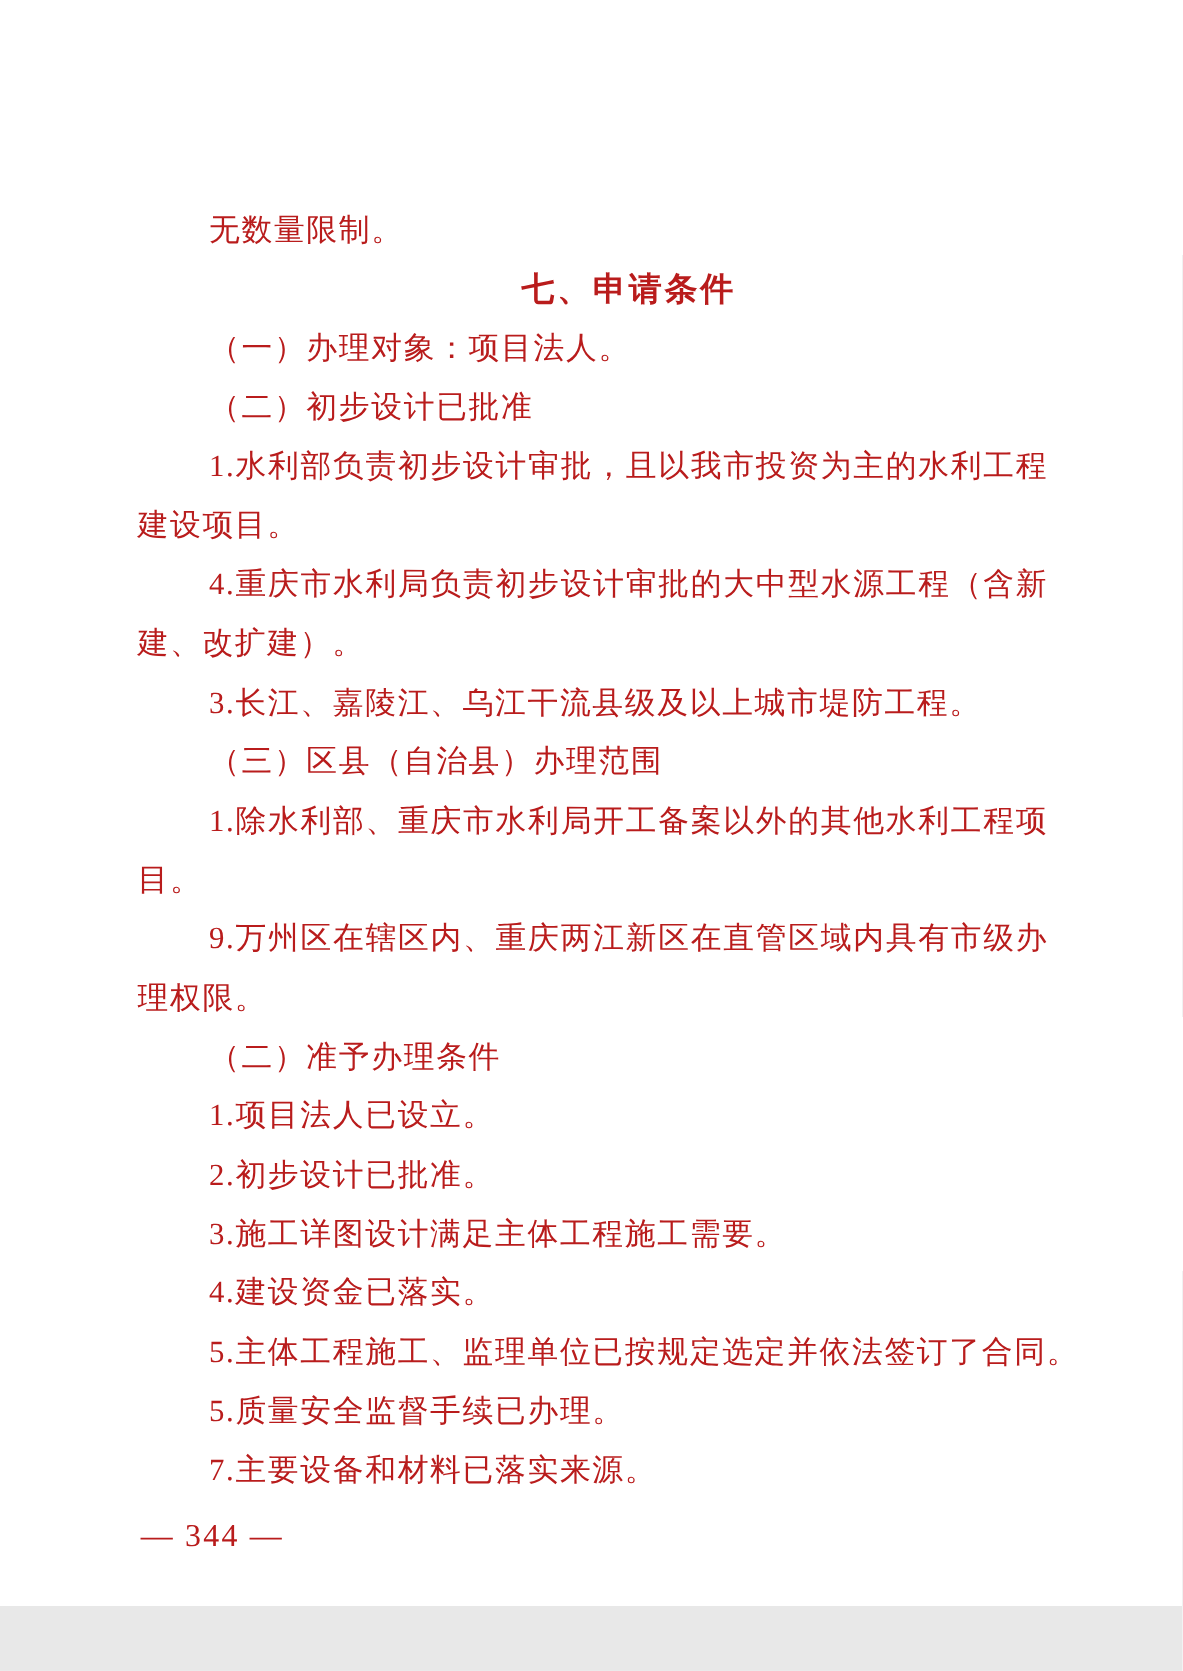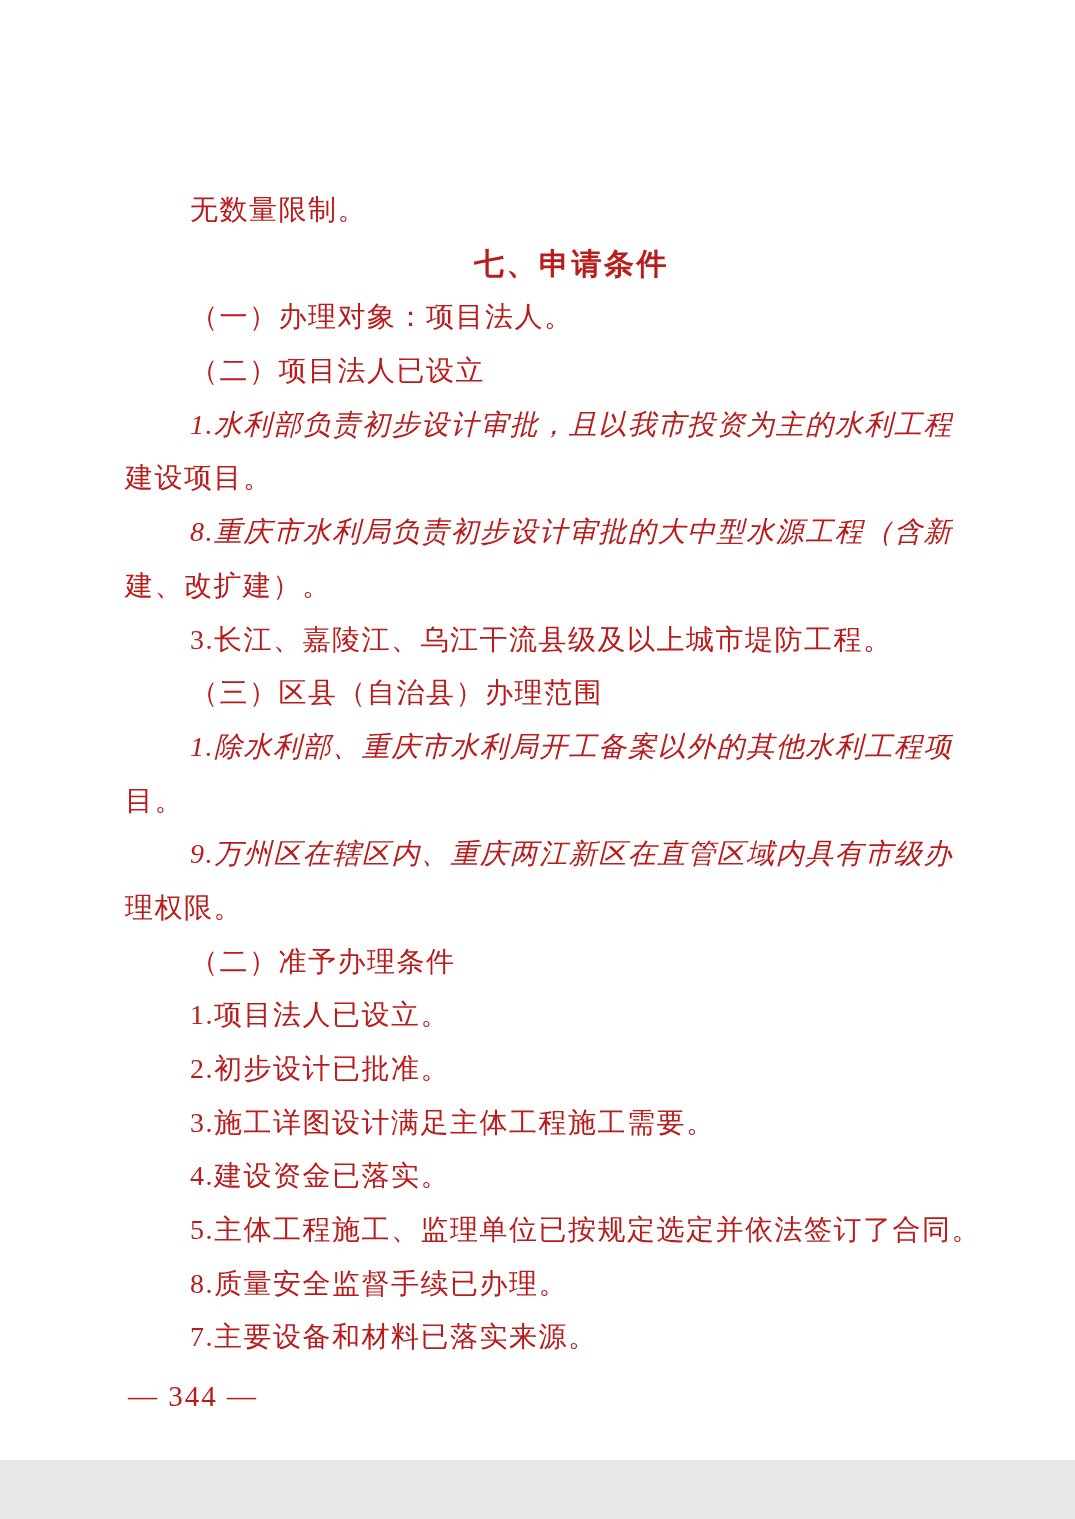--- a/index.html
+++ b/index.html
@@ -25,21 +25,20 @@
     letter-spacing: 1.5px;
     white-space: nowrap;
   }
   .line.indent { padding-left: 65px; }
   .line.stretch {
     white-space: normal;
     text-align: justify;
     text-align-last: justify;
     text-justify: inter-character;
     overflow: hidden;
-    font-style: italic;
   }
   .line.heading {
     font-family: "Liberation Sans", "DejaVu Sans", sans-serif;
     font-weight: 700;
     font-size: 30px;
     letter-spacing: 2.5px;
     text-align: center;
   }
   .page-footer {
     position: absolute;
@@ -65,30 +64,30 @@
 
     <div>
       <div class="line indent heading">七、申请条件</div>
     </div>
 
     <div>
       <div class="line indent">（一）办理对象：项目法人。</div>
     </div>
 
     <div>
-      <div class="line indent">（二）项目法人已设立</div>
+      <div class="line indent">（二）初步设计已批准</div>
     </div>
 
     <div>
       <div class="line indent stretch">1.水利部负责初步设计审批，且以我市投资为主的水利工程</div>
       <div class="line">建设项目。</div>
     </div>
 
     <div>
-      <div class="line indent stretch">8.重庆市水利局负责初步设计审批的大中型水源工程（含新</div>
+      <div class="line indent stretch">4.重庆市水利局负责初步设计审批的大中型水源工程（含新</div>
       <div class="line">建、改扩建）。</div>
     </div>
 
     <div>
       <div class="line indent">3.长江、嘉陵江、乌江干流县级及以上城市堤防工程。</div>
     </div>
 
     <div>
       <div class="line indent">（三）区县（自治县）办理范围</div>
     </div>
@@ -121,21 +120,21 @@
 
     <div>
       <div class="line indent">4.建设资金已落实。</div>
     </div>
 
     <div>
       <div class="line indent">5.主体工程施工、监理单位已按规定选定并依法签订了合同。</div>
     </div>
 
     <div>
-      <div class="line indent">8.质量安全监督手续已办理。</div>
+      <div class="line indent">5.质量安全监督手续已办理。</div>
     </div>
 
     <div>
       <div class="line indent">7.主要设备和材料已落实来源。</div>
     </div>
 
   </div>
 
   <div class="page-footer">— 344 —</div>
 

